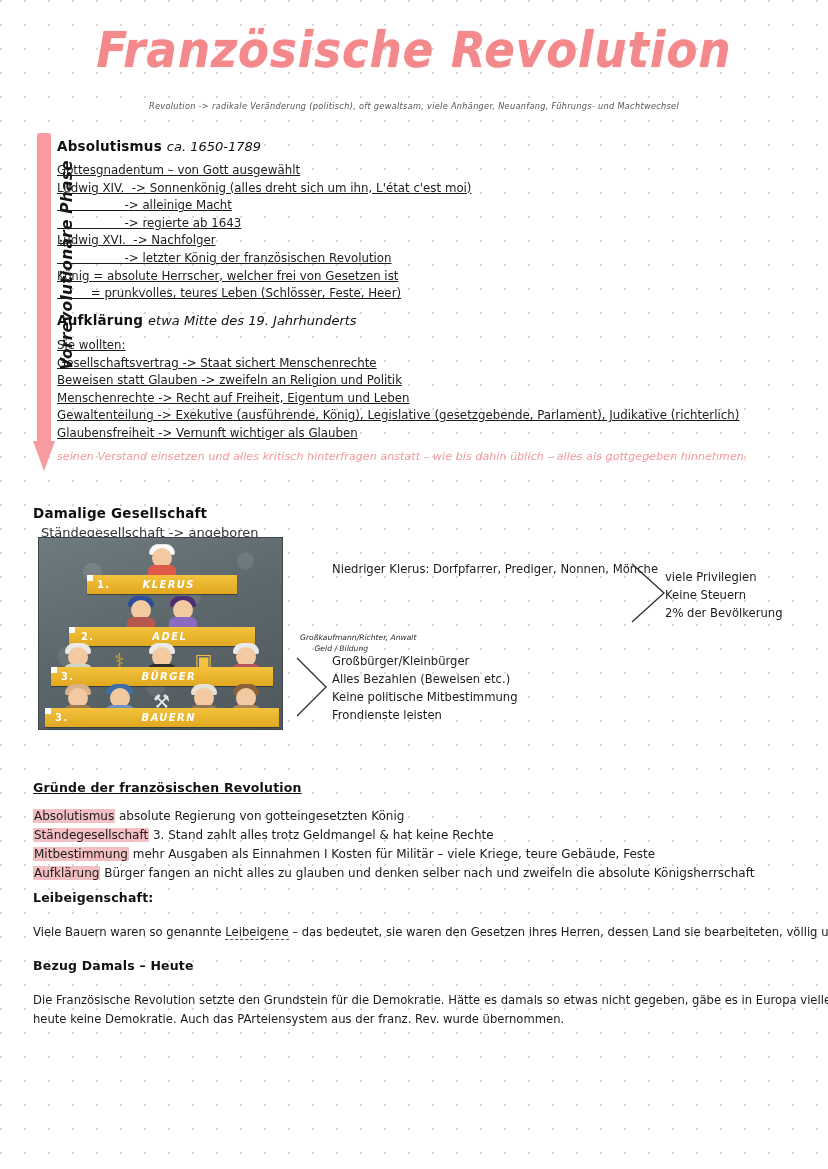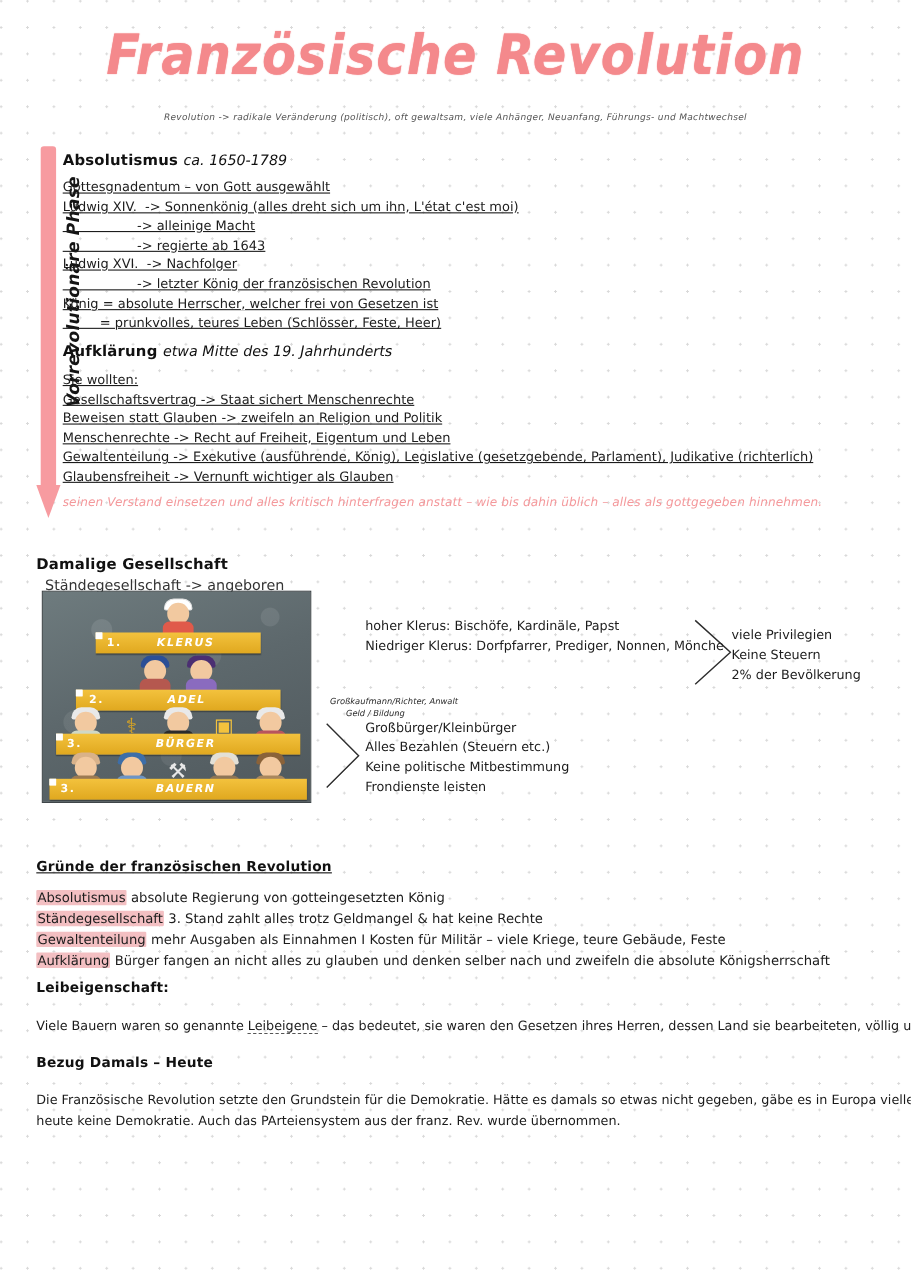--- a/index.html
+++ b/index.html
@@ -293,21 +293,20 @@
         <div class="body" style="background:#a9875d;"></div>
       </div>
     </div>
     <div class="banner" style="left:6px; top:170px; width:234px;">
       <span class="num" style="margin-left:10px;">3.</span>
       <span class="nm">BAUERN</span>
     </div>
   </div>
 
   <div class="ann" id="ann-klerus">
-    <div>hoher Klerus: Bischöfe, Kardinäle, Papst</div>
     <div>Niedriger Klerus: Dorfpfarrer, Prediger, Nonnen, Mönche</div>
   </div>
 
   <div class="chev" style="left:630px; top:562px;">
     <svg width="40" height="62" viewBox="0 0 40 62">
       <path d="M2 2 L34 31 L2 60" stroke="#2e2e2e" stroke-width="1.3" fill="none"></path>
     </svg>
   </div>
 
   <div class="ann" id="ann-priv">
@@ -320,35 +319,35 @@
       Geld / Bildung</div>
 
   <div class="chev" style="left:295px; top:656px;">
     <svg width="36" height="62" viewBox="0 0 36 62">
       <path d="M2 2 L31 31 L2 60" stroke="#2e2e2e" stroke-width="1.3" fill="none"></path>
     </svg>
   </div>
 
   <div class="ann" id="ann-buerger">
     <div>Großbürger/Kleinbürger</div>
-    <div>Alles Bezahlen (Steuern etc.)</div>
+    <div>Alles Bezahlen (Beweisen etc.)</div>
     <div>Keine politische Mitbestimmung</div>
     <div>Frondienste leisten</div>
   </div>
 
   <div class="block" id="gruende">
     <div class="sec-head">Gründe der französischen Revolution</div>
     <div class="hl-line">
       <span class="hl">Absolutismus</span><span> absolute Regierung von gotteingesetzten König</span>
     </div>
     <div class="hl-line">
       <span class="hl">Ständegesellschaft</span><span> 3. Stand zahlt alles trotz Geldmangel &amp; hat keine Rechte</span>
     </div>
     <div class="hl-line">
-      <span class="hl">Gewaltenteilung</span><span> mehr Ausgaben als Einnahmen I Kosten für Militär – viele Kriege, teure Gebäude, Feste</span>
+      <span class="hl">Mitbestimmung</span><span> mehr Ausgaben als Einnahmen I Kosten für Militär – viele Kriege, teure Gebäude, Feste</span>
     </div>
     <div class="hl-line">
       <span class="hl">Aufklärung</span><span> Bürger fangen an nicht alles zu glauben und denken selber nach und zweifeln die absolute Königsherrschaft</span>
     </div>
   </div>
 
   <div class="block" id="leib">
     <div class="sec-head">Leibeigenschaft:</div>
     <div class="body-line">
       <span>Viele Bauern waren so genannte </span><span class="dashed">Leibeigene</span><span> – das bedeutet, sie waren den Gesetzen ihres Herren, dessen Land sie bearbeiteten, völlig unterworfen.</span>

